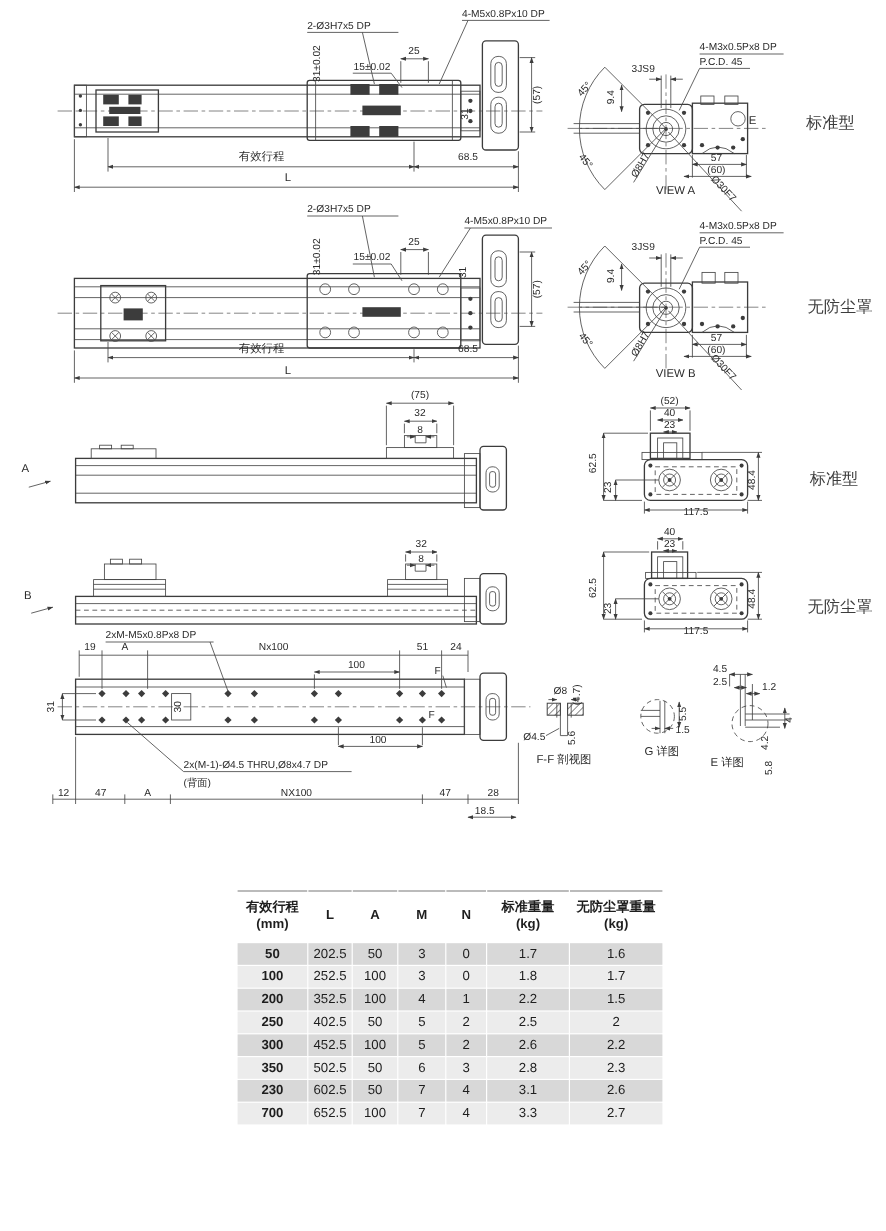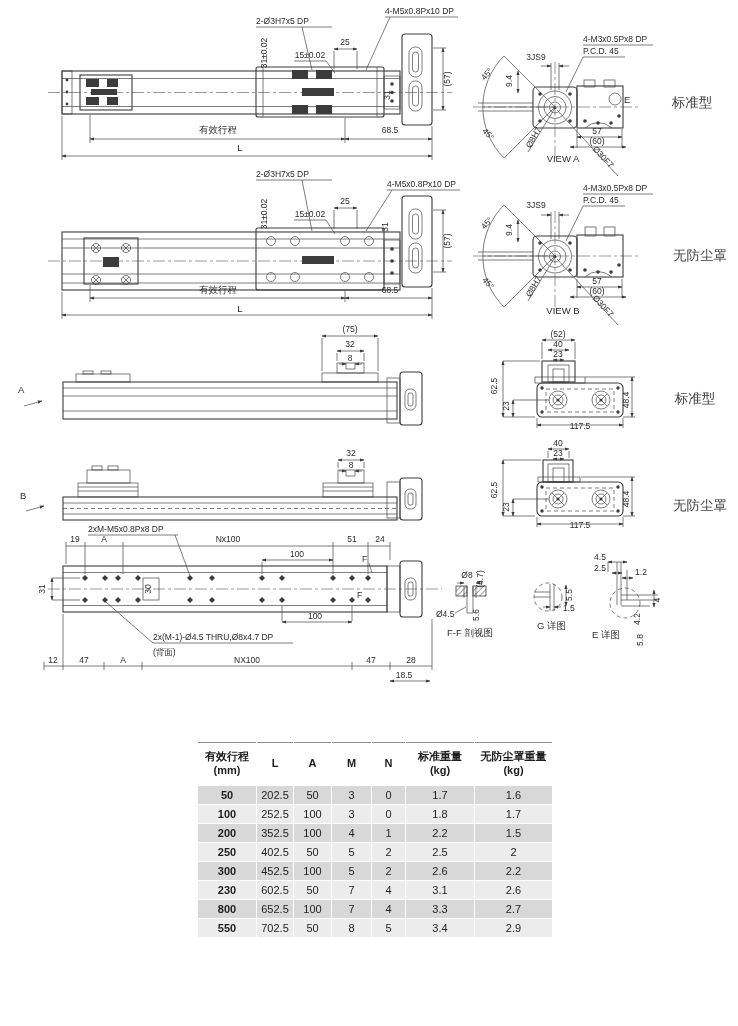--- a/index.html
+++ b/index.html
@@ -674,41 +674,41 @@
         <tr>
           <td class="c1">300</td>
           <td>452.5</td>
           <td>100</td>
           <td>5</td>
           <td>2</td>
           <td>2.6</td>
           <td>2.2</td>
         </tr>
         <tr>
+          <td class="c1">350</td>
+          <td>502.5</td>
+          <td>50</td>
+          <td>6</td>
+          <td>3</td>
+          <td>2.8</td>
+          <td>2.3</td>
+        </tr>
+        <tr>
           <td class="c1">230</td>
           <td>602.5</td>
           <td>50</td>
           <td>7</td>
           <td>4</td>
           <td>3.1</td>
           <td>2.6</td>
         </tr>
         <tr>
-          <td class="c1">800</td>
+          <td class="c1">700</td>
           <td>652.5</td>
           <td>100</td>
           <td>7</td>
           <td>4</td>
           <td>3.3</td>
           <td>2.7</td>
         </tr>
-        <tr>
-          <td class="c1">550</td>
-          <td>702.5</td>
-          <td>50</td>
-          <td>8</td>
-          <td>5</td>
-          <td>3.4</td>
-          <td>2.9</td>
-        </tr>
       </tbody>
 </table>
 </div>
 
 </body></html>

